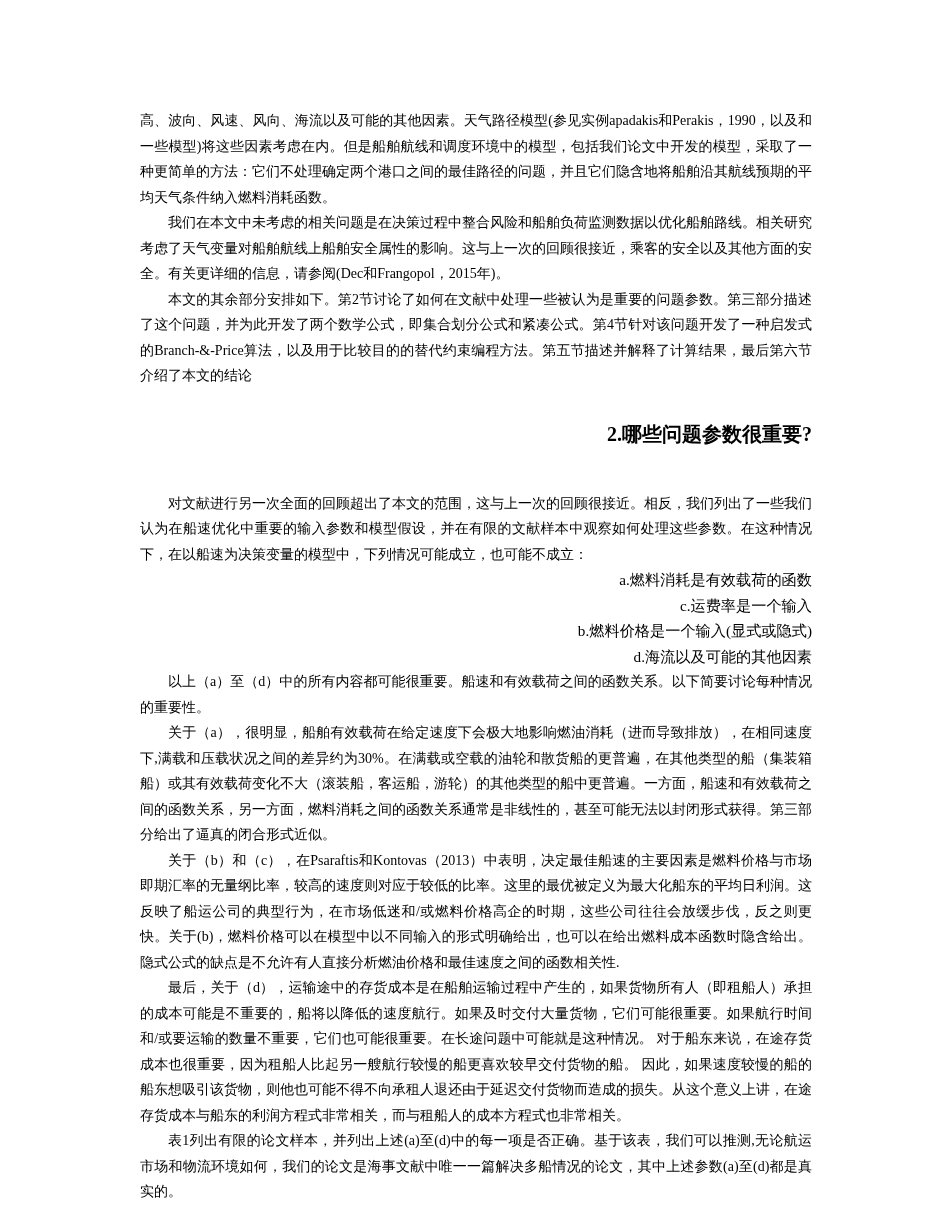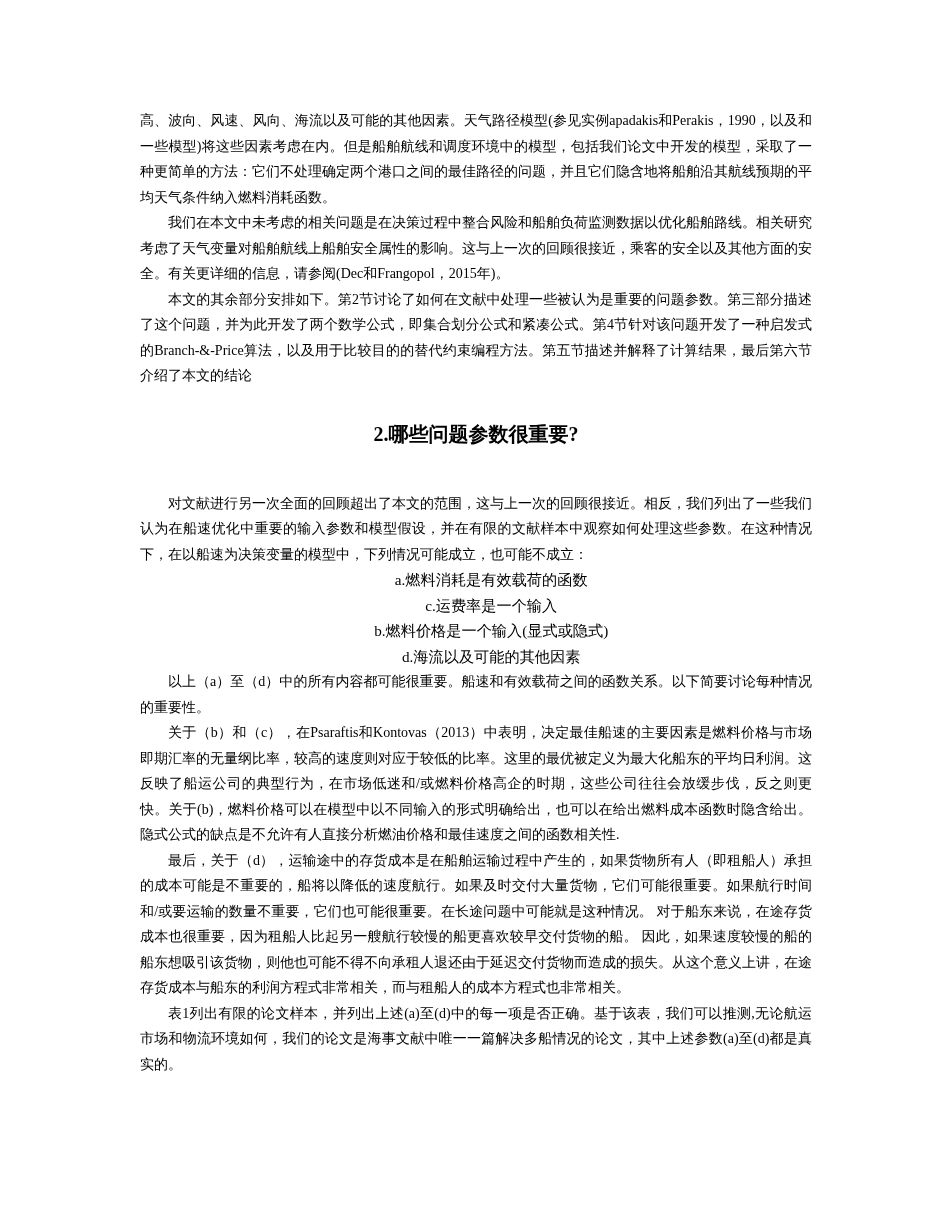--- a/index.html
+++ b/index.html
@@ -32,35 +32,35 @@
     letter-spacing: 0px;
   }
   p.indent {
     text-indent: 2em;
   }
   h2.section-heading {
     font-size: 20px;
     font-weight: bold;
     line-height: 30px;
     margin: 30px 0 0 0;
-    text-align: center;
+    text-align: right;
   }
   .gap-after-heading {
     height: 42px;
   }
   ul.lettered-list {
     list-style: none;
     margin: 0;
     padding: 0;
   }
   ul.lettered-list li {
     font-size: 15.2px;
     line-height: 25.5px;
     text-indent: 2em;
-    text-align: center;
+    text-align: right;
   }
 </style>
 </head>
 <body>
 
 <div class="page">
   <div class="doc-body">
 
     <p class="para">高、波向、风速、风向、海流以及可能的其他因素。天气路径模型(参见实例apadakis和Perakis，1990，以及和一些模型)将这些因素考虑在内。但是船舶航线和调度环境中的模型，包括我们论文中开发的模型，采取了一种更简单的方法：它们不处理确定两个港口之间的最佳路径的问题，并且它们隐含地将船舶沿其航线预期的平均天气条件纳入燃料消耗函数。</p>
     <p class="para indent">我们在本文中未考虑的相关问题是在决策过程中整合风险和船舶负荷监测数据以优化船舶路线。相关研究考虑了天气变量对船舶航线上船舶安全属性的影响。这与上一次的回顾很接近，乘客的安全以及其他方面的安全。有关更详细的信息，请参阅(Dec和Frangopol，2015年)。</p>
@@ -72,18 +72,19 @@
     <p class="para indent">对文献进行另一次全面的回顾超出了本文的范围，这与上一次的回顾很接近。相反，我们列出了一些我们认为在船速优化中重要的输入参数和模型假设，并在有限的文献样本中观察如何处理这些参数。在这种情况下，在以船速为决策变量的模型中，下列情况可能成立，也可能不成立：</p>
 
     <ul class="lettered-list">
       <li>a.燃料消耗是有效载荷的函数</li>
       <li>c.运费率是一个输入</li>
       <li>b.燃料价格是一个输入(显式或隐式)</li>
       <li>d.海流以及可能的其他因素</li>
     </ul>
 
     <p class="para indent">以上（a）至（d）中的所有内容都可能很重要。船速和有效载荷之间的函数关系。以下简要讨论每种情况的重要性。</p>
+    <p class="para indent">关于（a），很明显，船舶有效载荷在给定速度下会极大地影响燃油消耗（进而导致排放），在相同速度下,满载和压载状况之间的差异约为30%。在满载或空载的油轮和散货船的更普遍，在其他类型的船（集装箱船）或其有效载荷变化不大（滚装船，客运船，游轮）的其他类型的船中更普遍。一方面，船速和有效载荷之间的函数关系，另一方面，燃料消耗之间的函数关系通常是非线性的，甚至可能无法以封闭形式获得。第三部分给出了逼真的闭合形式近似。</p>
     <p class="para indent">关于（b）和（c），在Psaraftis和Kontovas（2013）中表明，决定最佳船速的主要因素是燃料价格与市场即期汇率的无量纲比率，较高的速度则对应于较低的比率。这里的最优被定义为最大化船东的平均日利润。这反映了船运公司的典型行为，在市场低迷和/或燃料价格高企的时期，这些公司往往会放缓步伐，反之则更快。关于(b)，燃料价格可以在模型中以不同输入的形式明确给出，也可以在给出燃料成本函数时隐含给出。隐式公式的缺点是不允许有人直接分析燃油价格和最佳速度之间的函数相关性.</p>
     <p class="para indent">最后，关于（d），运输途中的存货成本是在船舶运输过程中产生的，如果货物所有人（即租船人）承担的成本可能是不重要的，船将以降低的速度航行。如果及时交付大量货物，它们可能很重要。如果航行时间和/或要运输的数量不重要，它们也可能很重要。在长途问题中可能就是这种情况。 对于船东来说，在途存货成本也很重要，因为租船人比起另一艘航行较慢的船更喜欢较早交付货物的船。 因此，如果速度较慢的船的船东想吸引该货物，则他也可能不得不向承租人退还由于延迟交付货物而造成的损失。从这个意义上讲，在途存货成本与船东的利润方程式非常相关，而与租船人的成本方程式也非常相关。</p>
     <p class="para indent">表1列出有限的论文样本，并列出上述(a)至(d)中的每一项是否正确。基于该表，我们可以推测,无论航运市场和物流环境如何，我们的论文是海事文献中唯一一篇解决多船情况的论文，其中上述参数(a)至(d)都是真实的。</p>
 
   </div>
 </div>
 
 </body></html>

